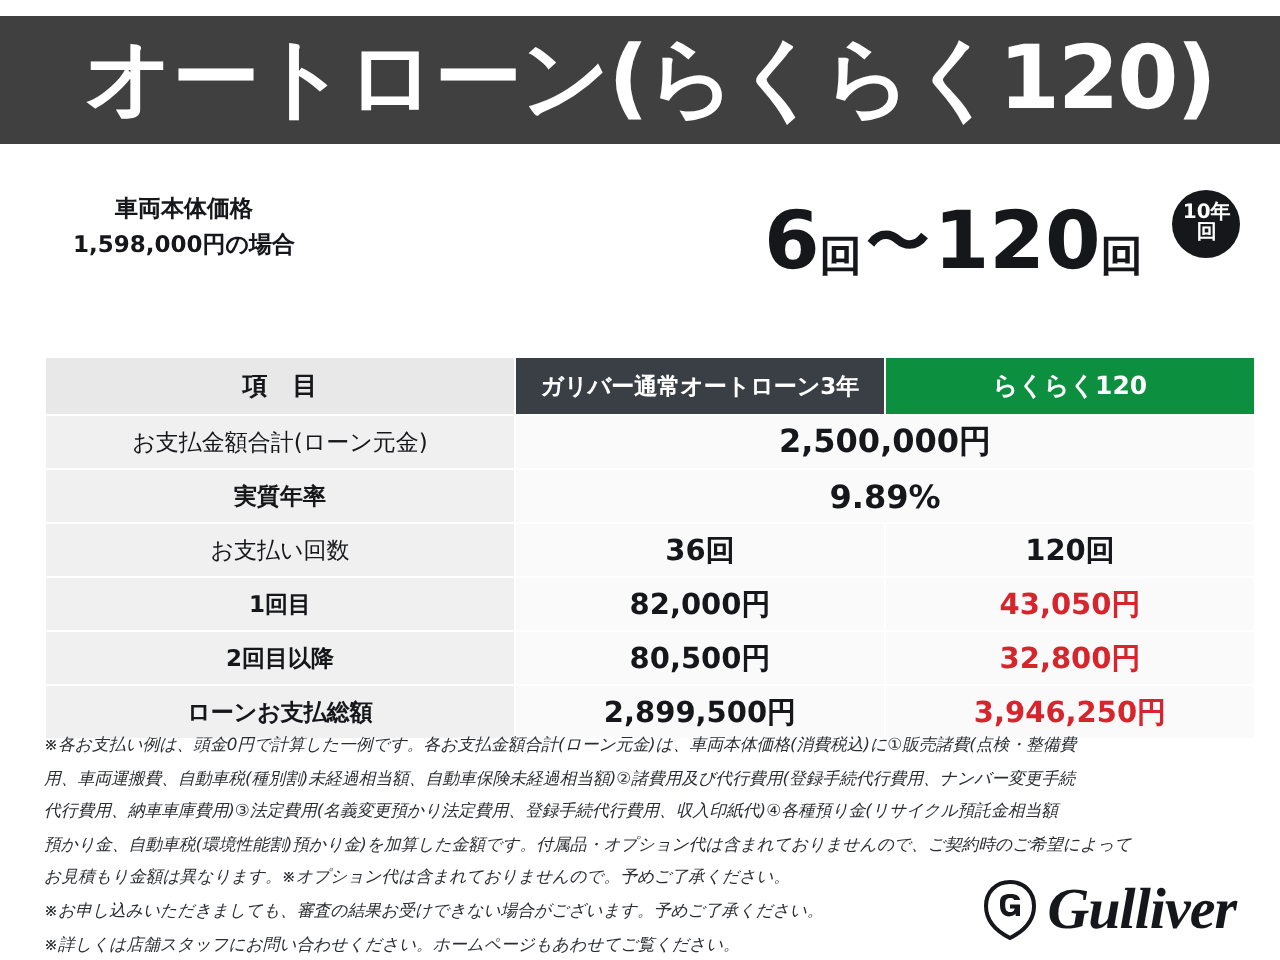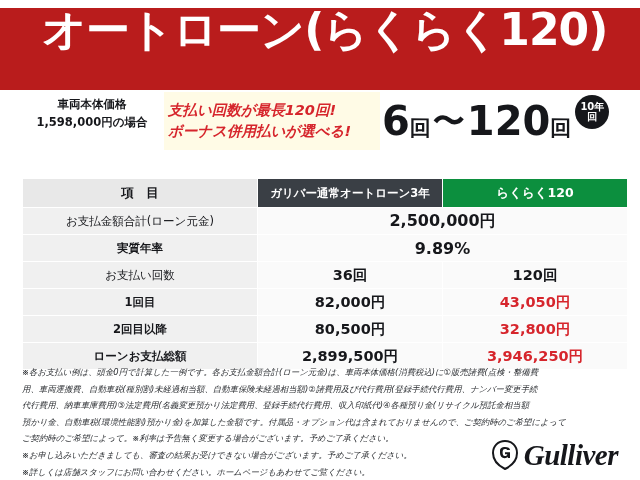--- a/index.html
+++ b/index.html
@@ -19,23 +19,24 @@
     height: 480px;
     background: #ffffff;
   }
 
   
   .banner {
     position: absolute;
     left: 0;
     top: 8px;
     width: 640px;
-    height: 82px;
-    background: #b91c1c;
-    display: flex;
+    height: 64px;
+    background: #404040;
+    display: flex;
+    align-items: center;
   }
   .banner-title {
     color: #ffffff;
     font-size: 44px;
     font-weight: bold;
     letter-spacing: -1px;
     padding-left: 42px;
     line-height: 1;
     white-space: nowrap;
     font-family: "DejaVu Sans", "Liberation Sans", sans-serif;
@@ -114,21 +115,21 @@
     border-radius: 50%;
     background: #16171b;
     color: #ffffff;
     font-size: 10px;
     font-weight: bold;
     display: flex;
     flex-direction: column;
     align-items: center;
     justify-content: center;
     line-height: 1.05;
-    margin-left: 4px;
+    margin-left: 15px;
     margin-bottom: 18px;
     font-family: "DejaVu Sans", "Liberation Sans", sans-serif;
   }
 
   
   .table-wrap {
     position: absolute;
     left: 22px;
     top: 162px;
     width: 596px;
@@ -246,24 +247,20 @@
 <div class="page">
 
   <div class="banner">
     <div class="banner-title">オートローン(らくらく120)</div>
   </div>
 
   <div class="hero">
     <div class="hero-left">
       <div>車両本体価格</div>
       <div>1,598,000円の場合</div>
-    </div>
-    <div class="hero-mid">
-      <div>支払い回数が最長120回!</div>
-      <div>ボーナス併用払いが選べる!</div>
     </div>
     <div class="hero-right">
       <span class="hero-num">6</span>
       <span class="hero-unit">回</span>
       <span class="hero-tilde">〜</span>
       <span class="hero-num">120</span>
       <span class="hero-unit">回</span>
       <span class="badge">
         <span>10年</span>
         <span>回</span>
@@ -311,21 +308,21 @@
           </tr>
         </tbody>
     </table>
   </div>
 
   <div class="fineprint">
       <p>※各お支払い例は、頭金0円で計算した一例です。各お支払金額合計(ローン元金)は、車両本体価格(消費税込)に①販売諸費(点検・整備費</p>
       <p>用、車両運搬費、自動車税(種別割)未経過相当額、自動車保険未経過相当額)②諸費用及び代行費用(登録手続代行費用、ナンバー変更手続</p>
       <p>代行費用、納車車庫費用)③法定費用(名義変更預かり法定費用、登録手続代行費用、収入印紙代)④各種預り金(リサイクル預託金相当額</p>
       <p>預かり金、自動車税(環境性能割)預かり金)を加算した金額です。付属品・オプション代は含まれておりませんので、ご契約時のご希望によって</p>
-      <p>ご契約時のご希望によって。※利率は予告無く変更する場合がございます。予めご了承ください。</p>
+      <p>お見積もり金額は異なります。※オプション代は含まれておりませんので。予めご了承ください。</p>
       <p>※お申し込みいただきましても、審査の結果お受けできない場合がございます。予めご了承ください。</p>
       <p>※詳しくは店舗スタッフにお問い合わせください。ホームページもあわせてご覧ください。</p>
     </div>
 
   <div class="footer">
     <div class="logo">
       <div class="logo-mark">
         <svg width="26" height="30" viewBox="0 0 26 30" xmlns="http://www.w3.org/2000/svg">
           <path d="M13 1 C6 1 1 6 1 13 C1 21 7 26 13 29 C19 26 25 21 25 13 C25 6 20 1 13 1 Z" fill="none" stroke="#16171b" stroke-width="2"></path>
           <path d="M8 11 C8 8 10 7 13 7 C16 7 18 8 18 10 L15 10 C15 9.2 14.2 9 13 9 C11.3 9 10.6 10 10.6 12.5 C10.6 15 11.4 16 13 16 C14.3 16 15.2 15.4 15.3 14.2 L13 14.2 L13 12.3 L18 12.3 L18 18 L15.8 18 L15.8 16.8 C15.1 17.7 14.1 18.2 12.7 18.2 C9.8 18.2 8 16.2 8 12.6 Z" fill="#16171b"></path>

